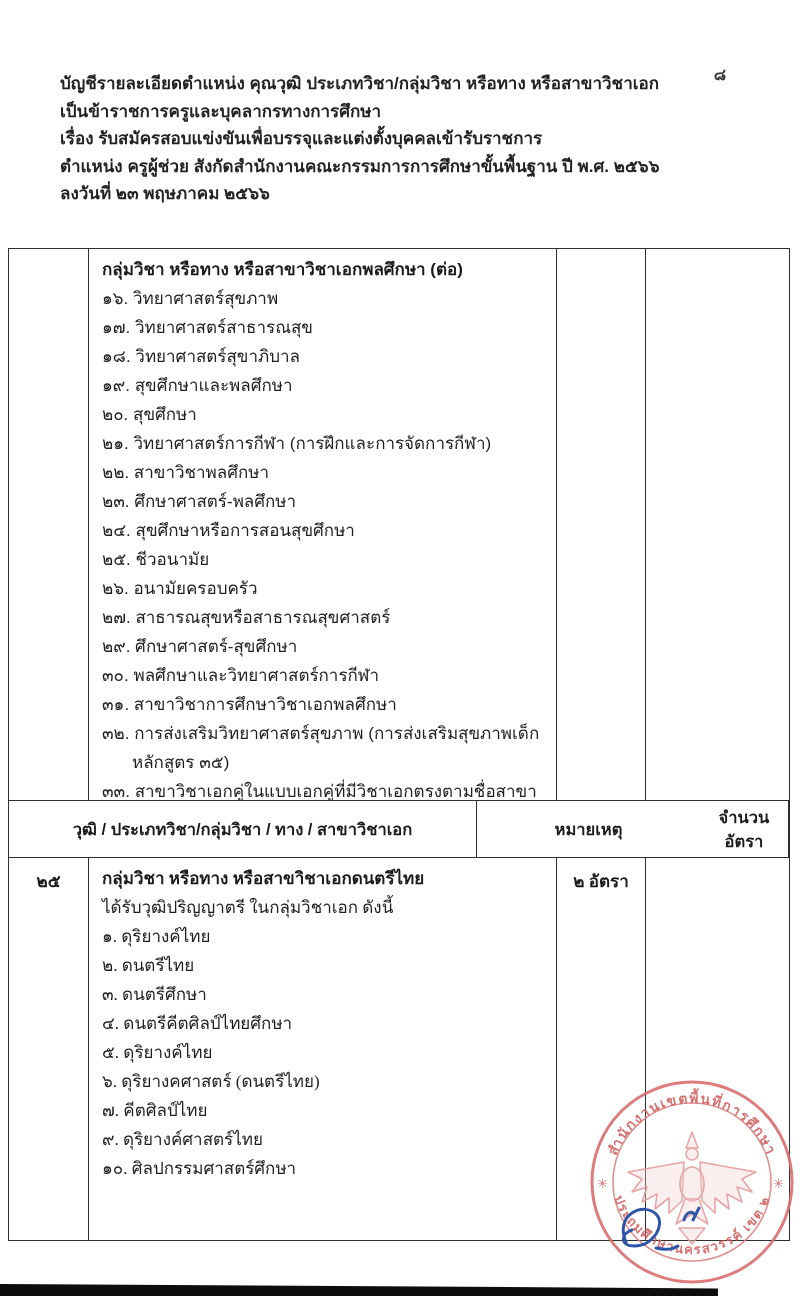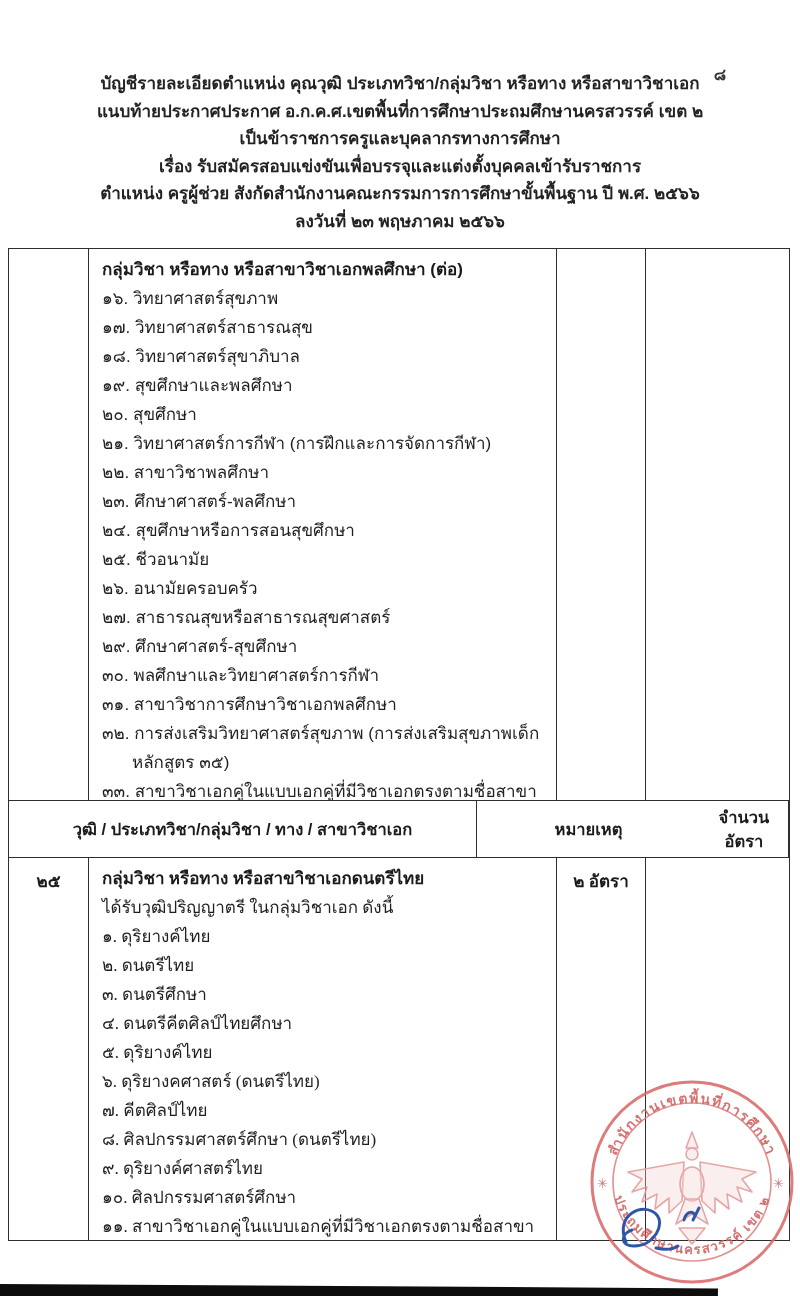--- a/index.html
+++ b/index.html
@@ -8,21 +8,21 @@
     background:#f3f3f3;
     font-family:"Liberation Sans", sans-serif;
   }
   .page {
     position:relative; width:800px; height:1296px;
     background:#ffffff; overflow:hidden; color:#1f1f1f;
   }
   
   .hdr {
     position:absolute; top:70px; left:60px; width:680px;
-    text-align:center; font-weight:700; font-size:17px; line-height:27.5px;
+    text-align:left; font-weight:700; font-size:17px; line-height:27.5px;
     color:#222;
   }
   .page-no {
     position:absolute; top:62px; left:700px; width:40px;
     font-size:16px; font-weight:600; color:#333; text-align:center;
   }
   
   .tbl {
     position:absolute; top:248px; left:8px; width:782px;
     border:1.5px solid #2e2e2e; box-sizing:border-box; background:transparent;
@@ -62,21 +62,20 @@
 </head>
 <body>
 
 <div class="page">
 
   <div class="page-no">๘</div>
 
   <div class="hdr">
 
   <div class="hdr-line">บัญชีรายละเอียดตำแหน่ง คุณวุฒิ ประเภทวิชา/กลุ่มวิชา หรือทาง หรือสาขาวิชาเอก</div>
-      <div class="hdr-line">แนบท้ายประกาศประกาศ อ.ก.ค.ศ.เขตพื้นที่การศึกษาประถมศึกษานครสวรรค์ เขต ๒</div>
       <div class="hdr-line">เป็นข้าราชการครูและบุคลากรทางการศึกษา</div>
       <div class="hdr-line">เรื่อง  รับสมัครสอบแข่งขันเพื่อบรรจุและแต่งตั้งบุคคลเข้ารับราชการ</div>
       <div class="hdr-line">ตำแหน่ง ครูผู้ช่วย สังกัดสำนักงานคณะกรรมการการศึกษาขั้นพื้นฐาน ปี พ.ศ. ๒๕๖๖</div>
       <div class="hdr-line">ลงวันที่ ๒๓ พฤษภาคม ๒๕๖๖</div>
     </div>
 
   <div class="tbl">
 
     <div class="trow row-cont">
       <div class="cell c1"></div>
@@ -133,24 +132,22 @@
         <div class="subtitle">ได้รับวุฒิปริญญาตรี  ในกลุ่มวิชาเอก ดังนี้</div>
         <div class="items">
 
         <div class="item">๑. ดุริยางค์ไทย</div>
             <div class="item">๒. ดนตรีไทย</div>
             <div class="item">๓. ดนตรีศึกษา</div>
             <div class="item">๔. ดนตรีคีตศิลป์ไทยศึกษา</div>
             <div class="item">๕. ดุริยางค์ไทย</div>
             <div class="item">๖. ดุริยางคศาสตร์ (ดนตรีไทย)</div>
             <div class="item">๗. คีตศิลป์ไทย</div>
-            <div class="item">๘. ศิลปกรรมศาสตร์ศึกษา (ดนตรีไทย)</div>
             <div class="item">๙. ดุริยางค์ศาสตร์ไทย</div>
             <div class="item">๑๐. ศิลปกรรมศาสตร์ศึกษา</div>
-            <div class="item">๑๑. สาขาวิชาเอกคู่ในแบบเอกคู่ที่มีวิชาเอกตรงตามชื่อสาขา</div>
           </div>
       </div>
       <div class="cell c3 quota-cell">๒ อัตรา</div>
       <div class="cell c4"></div>
     </div>
   </div>
 
   <svg class="seal" viewBox="0 0 212 212">
     <g opacity="0.88">
       <circle cx="106" cy="106" r="100" fill="none" stroke="#d96a6a" stroke-width="3"></circle>

